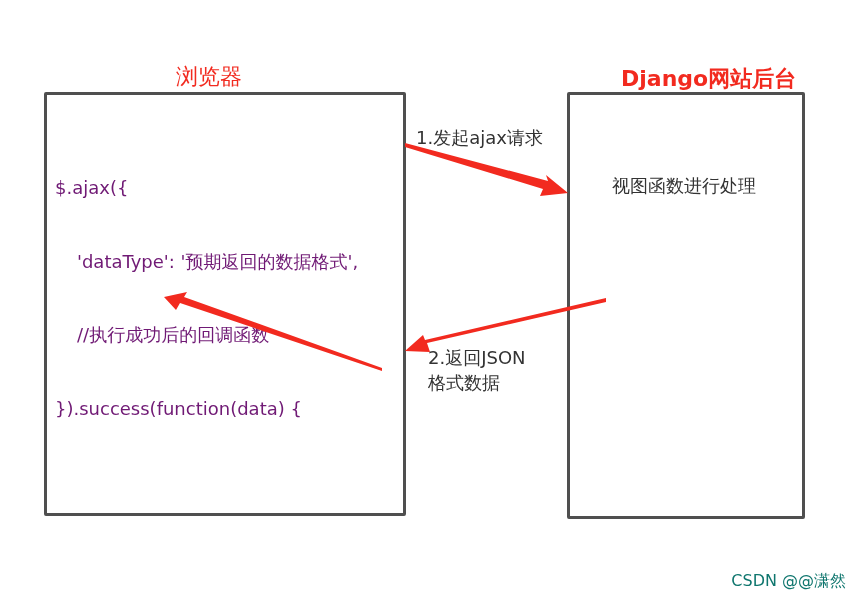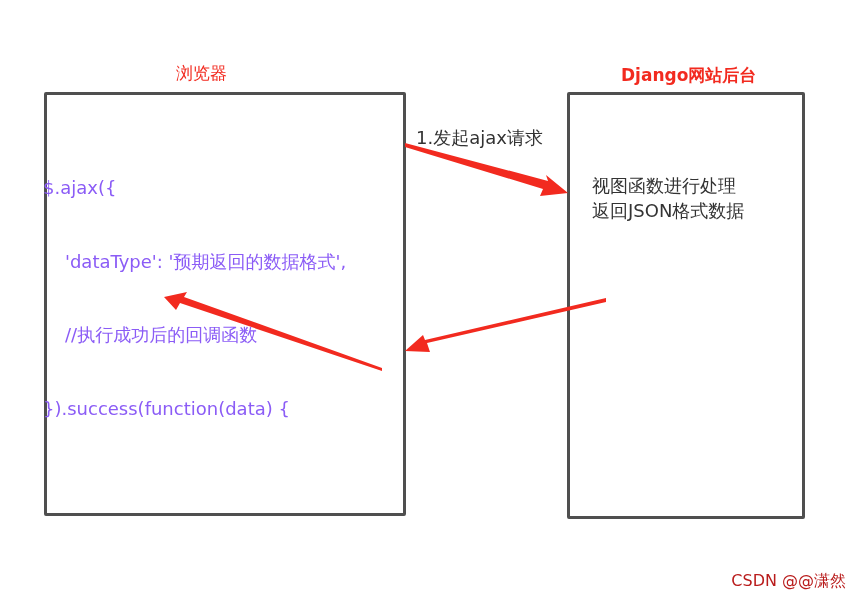--- a/index.html
+++ b/index.html
@@ -1,50 +1,51 @@
 <!DOCTYPE html>
 <html><head>
 <meta charset="utf-8">
 <style>
   html, body { margin: 0; padding: 0; background: #ffffff; }
   body { width: 862px; height: 605px; position: relative; overflow: hidden;
          font-family: "DejaVu Sans", "Liberation Sans", sans-serif; }
-  .title { position: absolute; color: #f22a1f; font-size: 17px; white-space: nowrap; }
+  .title { position: absolute; color: #f22a1f; font-size: 22px; white-space: nowrap; }
   .box { position: absolute; border: 3px solid #4f4f4f; border-radius: 2px; box-sizing: border-box; background: #fff; }
-  .code { position: absolute; left: 43px; top: 127px; color: #8b5cf6; font-size: 18px; line-height: 24.5px; white-space: pre; }
+  .code { position: absolute; left: 55px; top: 127px; color: #701a75; font-size: 18px; line-height: 24.5px; white-space: pre; }
   .code .line { display: block; height: 24.5px; }
   .ind { padding-left: 22px; }
   .label { position: absolute; color: #333333; font-size: 18px; line-height: 25px; white-space: nowrap; }
-  .watermark { position: absolute; right: 16px; top: 571px; color: #b91c1c; font-size: 16px; white-space: nowrap; }
+  .watermark { position: absolute; right: 16px; top: 571px; color: #0f766e; font-size: 16px; white-space: nowrap; }
   svg.arrows { position: absolute; left: 0; top: 0; }
 </style>
 </head>
 <body>
 
 <div class="title" style="left:176px; top:62px;">浏览器</div>
 <div class="title" style="left:621px; top:64px;font-weight:bold;">Django网站后台</div>
 
 <div class="box" style="left:44px; top:92px; width:362px; height:424px;"></div>
 <div class="box" style="left:567px; top:92px; width:238px; height:427px;"></div>
 
 <div class="code">
   <span class="line">$.ajax({</span>
   <span class="line ind">'dataType': '预期返回的数据格式',</span>
   <span class="line ind">//执行成功后的回调函数</span>
   <span class="line">}).success(function(data) {</span>
 </div>
 
-<div class="label" style="left:592px; top:173px;">
+<div class="label" style="left:612px; top:173px;">
   <div>视图函数进行处理</div>
-  <div>返回JSON格式数据</div>
 </div>
 
 <div class="label" style="left:416px; top:125px;">1.发起ajax请求</div>
 
 <div class="label" style="left:428px; top:345px;">
+  <div>2.返回JSON</div>
+  <div>格式数据</div>
 </div>
 
 <svg class="arrows" width="862" height="605" viewBox="0 0 862 605">
 
   <g>
     <polygon points="405,143 548,181 546,175 568,193 540,196 543,189 405,147" fill="#f22a1f"></polygon>
   </g>
 
   <g>
     <polygon points="606,298 606,302 427,343 430,352 405,351 423,335 425,340" fill="#f22a1f"></polygon>

